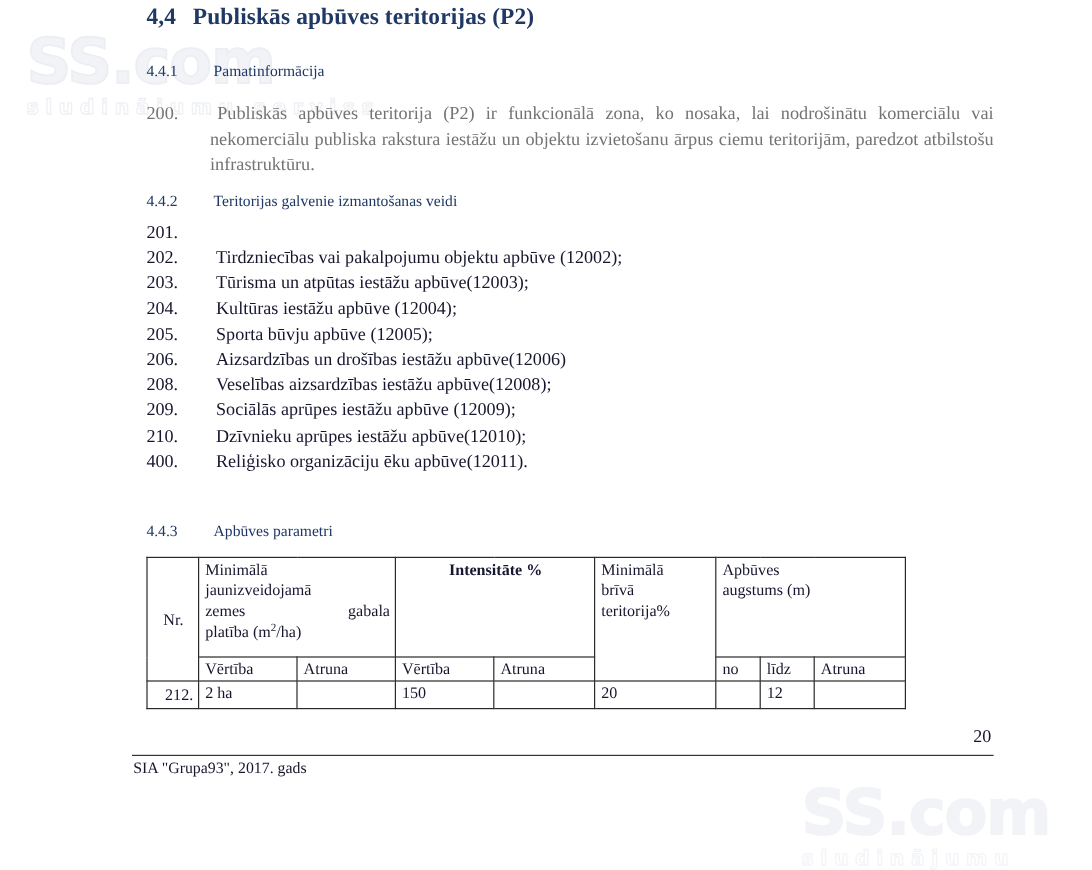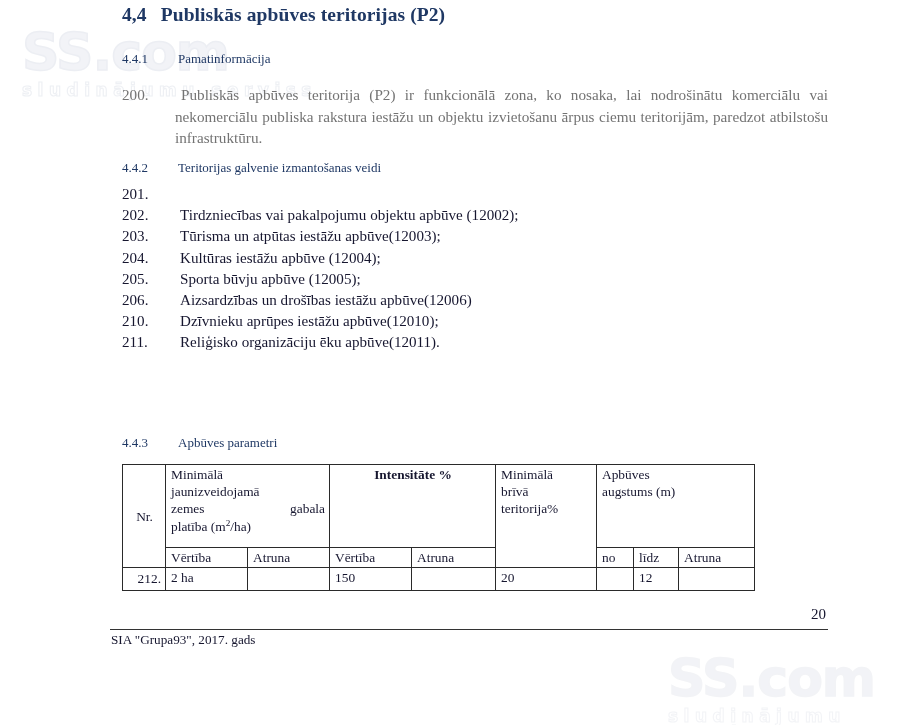--- a/index.html
+++ b/index.html
@@ -260,25 +260,33 @@
       </div>
       <div class="row">
         <span class="n">205.</span>
         <span class="t">Sporta būvju apbūve (12005);</span>
       </div>
       <div class="row">
         <span class="n">206.</span>
         <span class="t">Aizsardzības un drošības iestāžu apbūve(12006)</span>
       </div>
       <div class="row">
+        <span class="n">208.</span>
+        <span class="t">Veselības aizsardzības iestāžu apbūve(12008);</span>
+      </div>
+      <div class="row">
+        <span class="n">209.</span>
+        <span class="t">Sociālās aprūpes iestāžu apbūve (12009);</span>
+      </div>
+      <div class="row">
         <span class="n">210.</span>
         <span class="t">Dzīvnieku aprūpes iestāžu apbūve(12010);</span>
       </div>
       <div class="row">
-        <span class="n">211.</span>
+        <span class="n">400.</span>
         <span class="t">Reliģisko organizāciju ēku apbūve(12011).</span>
       </div>
     </div>
 
     <h2 class="sub-title" id="sub-443">
       <span class="num">4.4.3</span><span>Apbūves parametri</span>
     </h2>
 
     <table class="params-table">
       <tbody>

